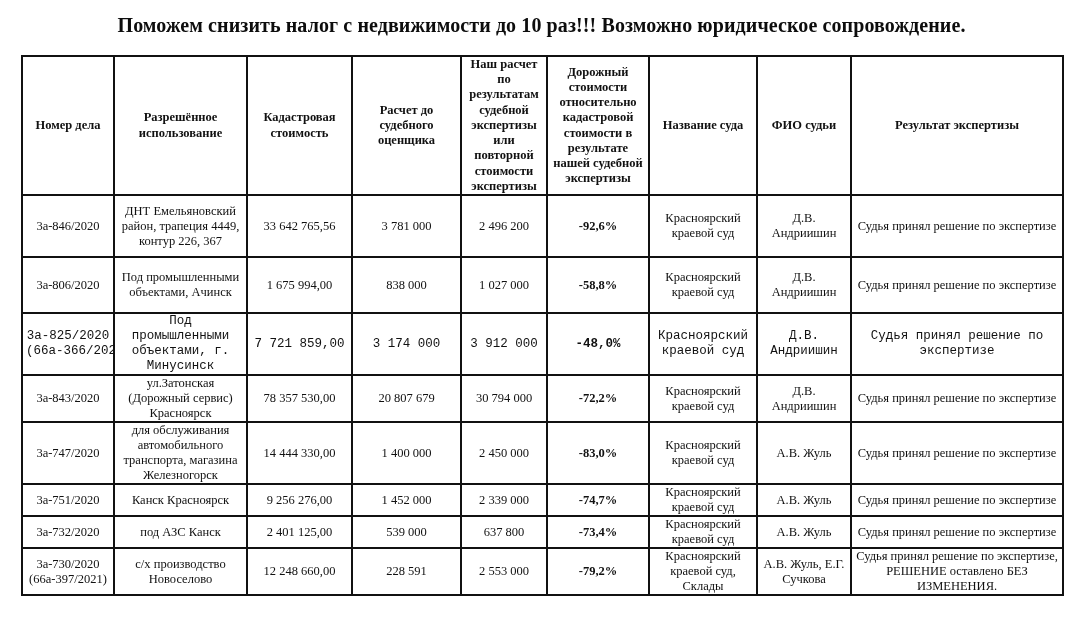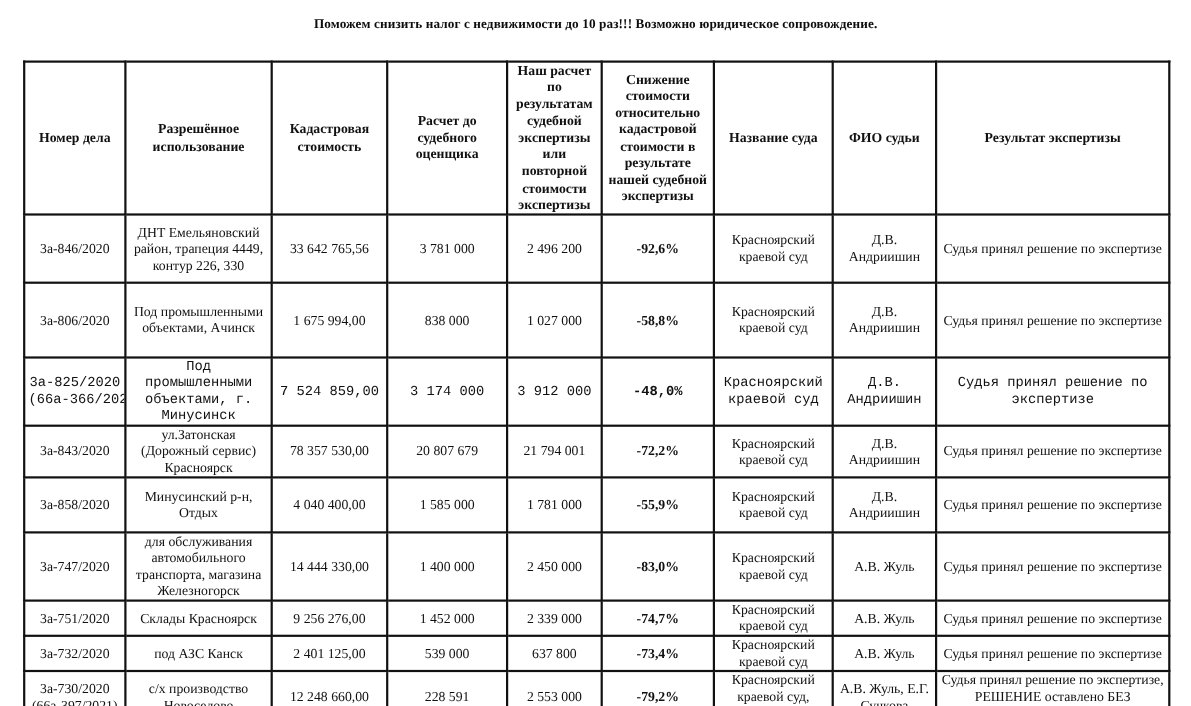--- a/index.html
+++ b/index.html
@@ -16,21 +16,21 @@
       color: #111111;
     }
     .page-title {
       position: absolute;
       left: 0;
       top: 14px;
       width: 1083px;
       text-align: center;
       font-family: "Liberation Serif", serif;
       font-weight: bold;
-      font-size: 12px;
+      font-size: 20px;
       letter-spacing: 0.1px;
       color: #0d0d0d;
     }
     table.cases {
       position: absolute;
       left: 21px;
       top: 55px;
       width: 1041px;
       border-collapse: collapse;
       table-layout: fixed;
@@ -57,21 +57,21 @@
     col.c2 { width: 133px; }
     col.c3 { width: 105px; }
     col.c4 { width: 109px; }
     col.c5 { width: 86px; }
     col.c6 { width: 102px; }
     col.c7 { width: 108px; }
     col.c8 { width: 94px; }
     col.c9 { width: 212px; }
     tr.hdr { height: 139px; }
     tr.r1 { height: 62px; }
-    tr.r2 { height: 68px; }
+    tr.r2 { height: 56px; }
     tr.r3 { height: 54px; font-family: Liberation Mono, monospace; }
     tr.r4 { height: 47px; }
     tr.r5 { height: 50px; }
     tr.r6 { height: 60px; }
     tr.r7 { height: 19px; }
     tr.r8 { height: 31px; }
     tr.r9 { height: 46px; }
   </style>
 </head>
 <body>
@@ -90,30 +90,30 @@
       <col class="c8">
       <col class="c9">
   </colgroup>
   <thead>
     <tr class="hdr">
       <th>Номер дела</th>
       <th>Разрешённое использование</th>
       <th>Кадастровая стоимость</th>
       <th>Расчет до судебного оценщика</th>
       <th>Наш расчет по результатам судебной экспертизы или повторной стоимости экспертизы</th>
-      <th>Снижение стоимости относительно кадастровой стоимости в результате нашей судебной экспертизы</th>
+      <th>Дорожный стоимости относительно кадастровой стоимости в результате нашей судебной экспертизы</th>
       <th>Название суда</th>
       <th>ФИО судьи</th>
       <th>Результат экспертизы</th>
     </tr>
   </thead>
   <tbody>
     <tr class="r1">
       <td>3а-846/2020</td>
-      <td>ДНТ Емельяновский район, трапеция 4449, контур 226, 330</td>
+      <td>ДНТ Емельяновский район, трапеция 4449, контур 226, 367</td>
       <td>33 642 765,56</td>
       <td>3 781 000</td>
       <td>2 496 200</td>
       <td class="pct">-92,6%</td>
       <td>Красноярский краевой суд</td>
       <td>Д.В. Андриишин</td>
       <td>Судья принял решение по экспертизе</td>
     </tr>
     <tr class="r2">
       <td>3а-806/2020</td>
@@ -122,64 +122,53 @@
       <td>838 000</td>
       <td>1 027 000</td>
       <td class="pct">-58,8%</td>
       <td>Красноярский краевой суд</td>
       <td>Д.В. Андриишин</td>
       <td>Судья принял решение по экспертизе</td>
     </tr>
     <tr class="r3">
       <td>3а-825/2020 (66а-366/2021)</td>
       <td>Под промышленными объектами, г. Минусинск</td>
-      <td>7 524 859,00</td>
+      <td>7 721 859,00</td>
       <td>3 174 000</td>
       <td>3 912 000</td>
       <td class="pct">-48,0%</td>
       <td>Красноярский краевой суд</td>
       <td>Д.В. Андриишин</td>
       <td>Судья принял решение по экспертизе</td>
     </tr>
     <tr class="r4">
       <td>3а-843/2020</td>
       <td>ул.Затонская (Дорожный сервис) Красноярск</td>
       <td>78 357 530,00</td>
       <td>20 807 679</td>
-      <td>21 794 001</td>
+      <td>30 794 000</td>
       <td class="pct">-72,2%</td>
-      <td>Красноярский краевой суд</td>
-      <td>Д.В. Андриишин</td>
-      <td>Судья принял решение по экспертизе</td>
-    </tr>
-    <tr class="r5">
-      <td>3а-858/2020</td>
-      <td>Минусинский р-н, Отдых</td>
-      <td>4 040 400,00</td>
-      <td>1 585 000</td>
-      <td>1 781 000</td>
-      <td class="pct">-55,9%</td>
       <td>Красноярский краевой суд</td>
       <td>Д.В. Андриишин</td>
       <td>Судья принял решение по экспертизе</td>
     </tr>
     <tr class="r6">
       <td>3а-747/2020</td>
       <td>для обслуживания автомобильного транспорта, магазина Железногорск</td>
       <td>14 444 330,00</td>
       <td>1 400 000</td>
       <td>2 450 000</td>
       <td class="pct">-83,0%</td>
       <td>Красноярский краевой суд</td>
       <td>А.В. Жуль</td>
       <td>Судья принял решение по экспертизе</td>
     </tr>
     <tr class="r7">
       <td>3а-751/2020</td>
-      <td>Склады Красноярск</td>
+      <td>Канск Красноярск</td>
       <td>9 256 276,00</td>
       <td>1 452 000</td>
       <td>2 339 000</td>
       <td class="pct">-74,7%</td>
       <td>Красноярский краевой суд</td>
       <td>А.В. Жуль</td>
       <td>Судья принял решение по экспертизе</td>
     </tr>
     <tr class="r8">
       <td>3а-732/2020</td>

